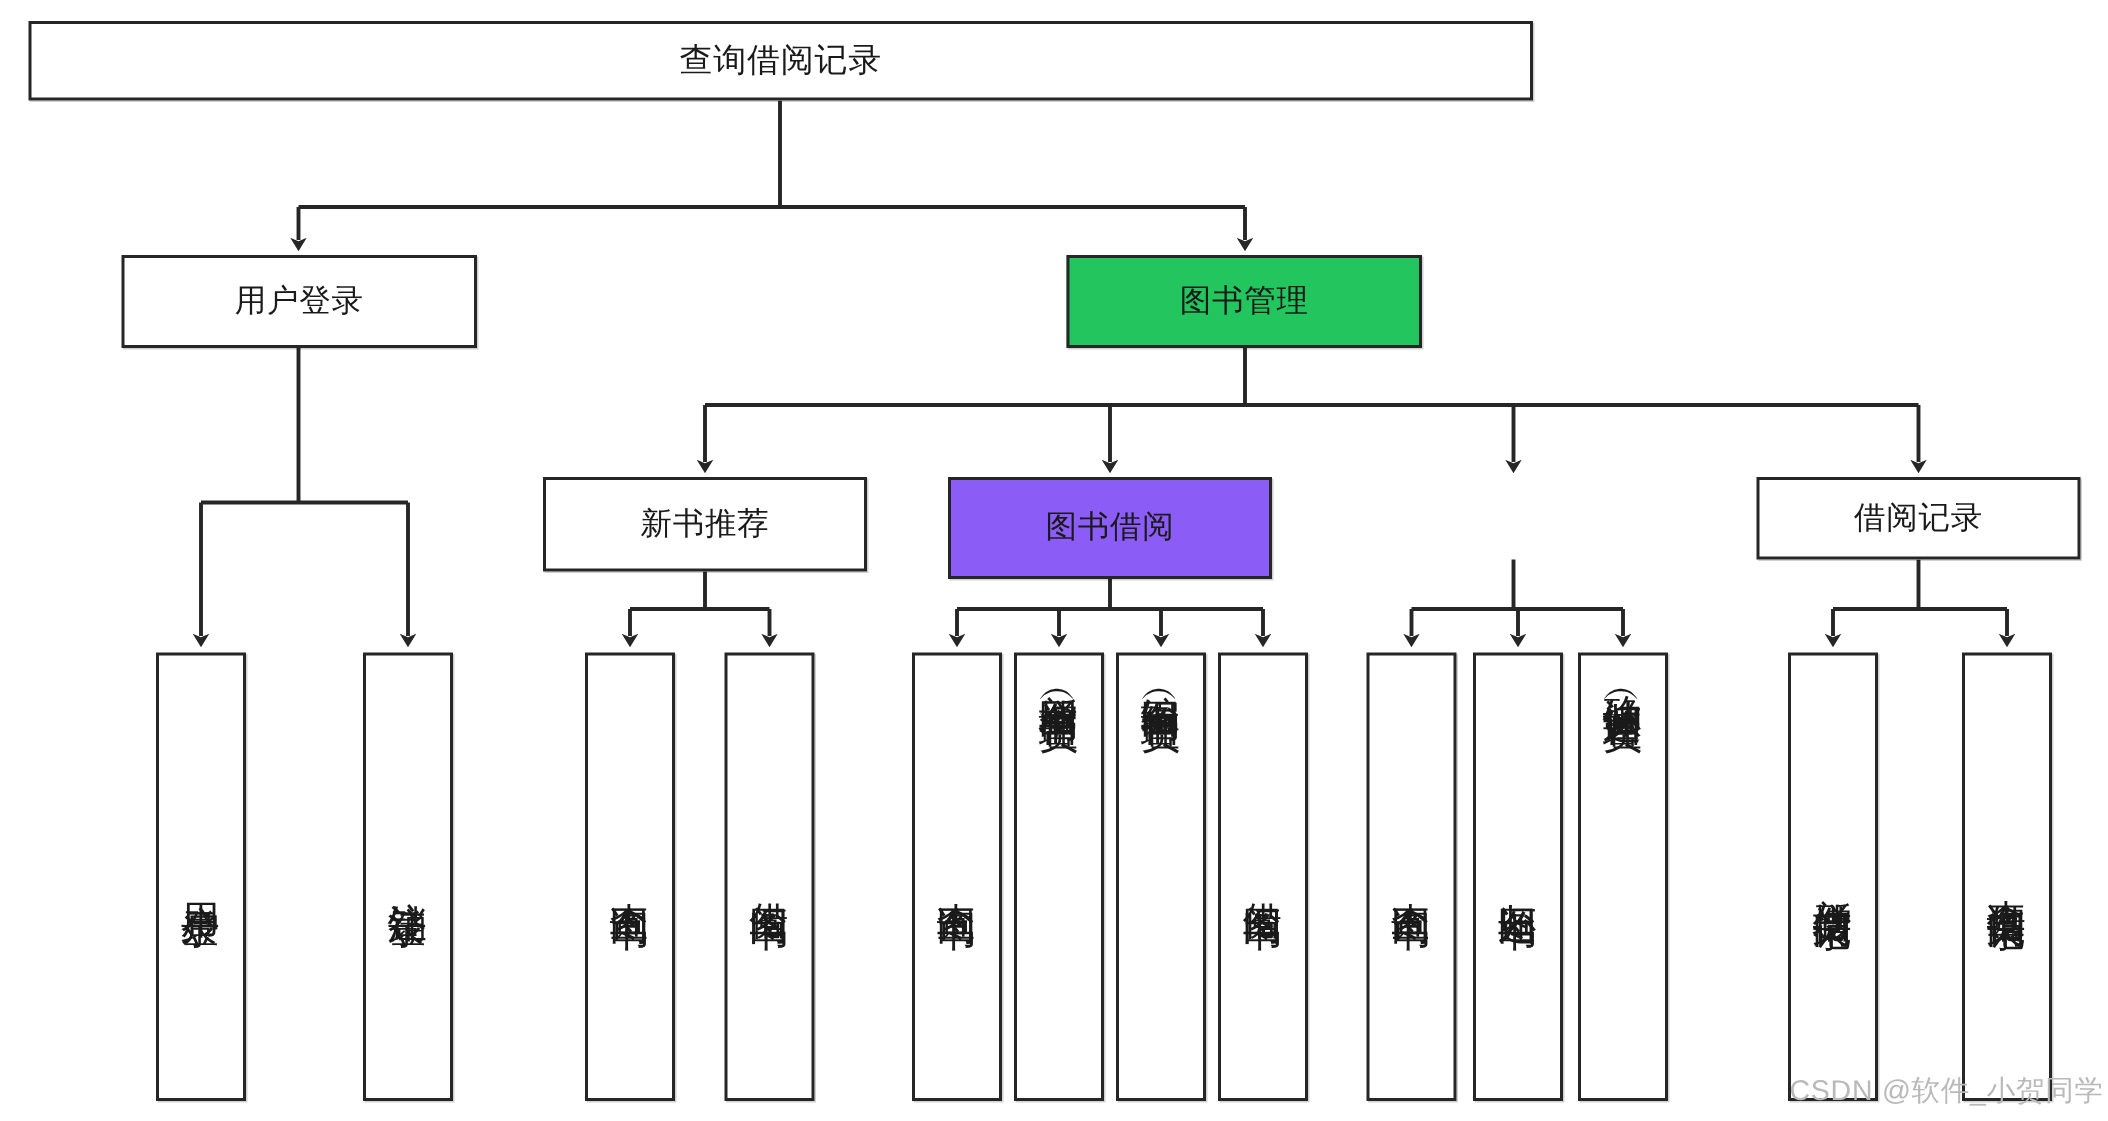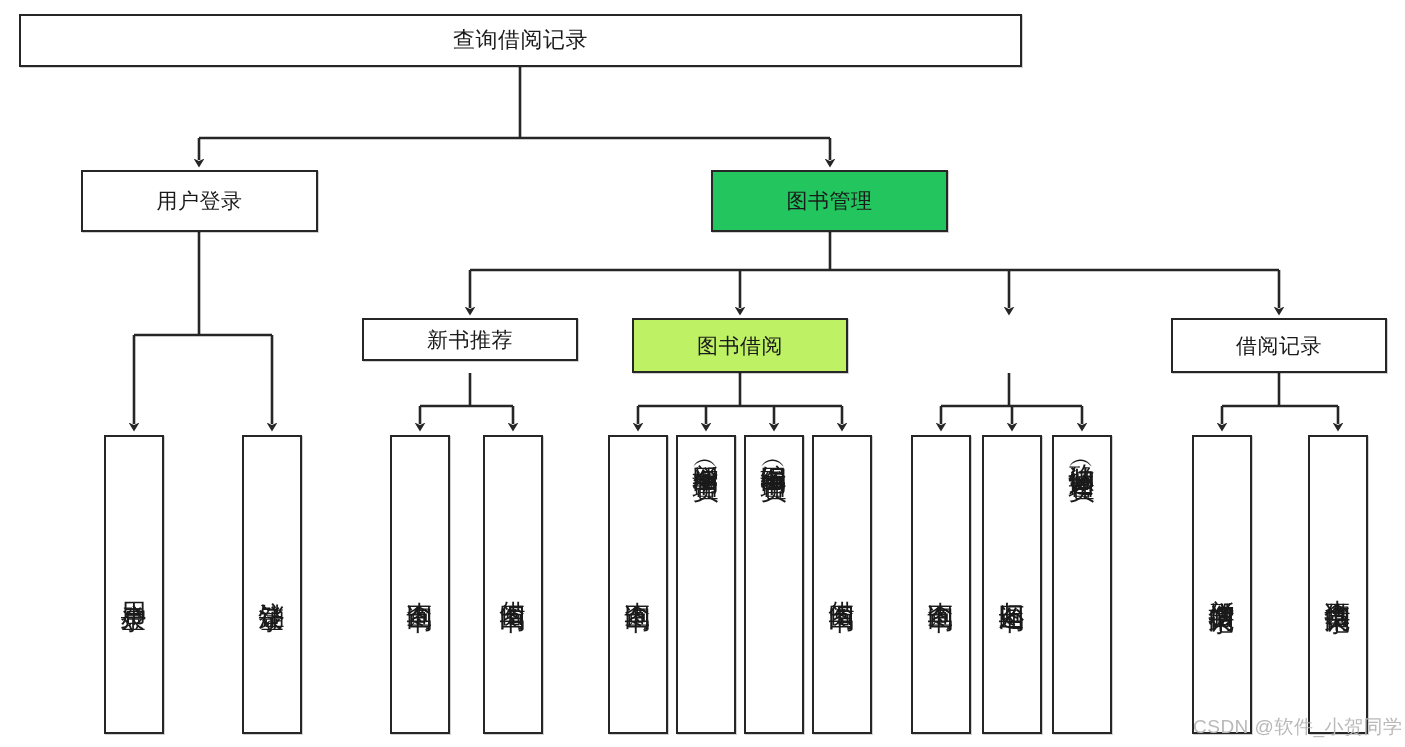--- a/index.html
+++ b/index.html
@@ -134,24 +134,24 @@
     <span class="label">查询借阅记录</span>
   </div>
 
   <div class="node horiz" id="node-l1-0" style="left: 81px; top: 170px; width: 237px; height: 62px; border-color: rgb(38, 38, 38); background: rgb(255, 255, 255); color: rgb(26, 26, 26);">
     <span class="label">用户登录</span>
   </div>
   <div class="node horiz" id="node-l1-1" style="left: 711px; top: 170px; width: 237px; height: 62px; border-color: rgb(38, 38, 38); background: #22c55e; color: rgb(26, 26, 26);">
     <span class="label">图书管理</span>
   </div>
 
-  <div class="node horiz" id="node-l2-0" style="left: 362px; top: 318px; width: 216px; height: 43px; border-color: rgb(38, 38, 38); background: rgb(255, 255, 255); color: rgb(26, 26, 26);">
+  <div class="node horiz" id="node-l2-0" style="left: 362px; top: 318px; width: 216px; height: 63px; border-color: rgb(38, 38, 38); background: rgb(255, 255, 255); color: rgb(26, 26, 26);">
     <span class="label">新书推荐</span>
   </div>
-  <div class="node horiz" id="node-l2-1" style="left: 632px; top: 318px; width: 216px; height: 55px; border-color: rgb(38, 38, 38); background: #bef264; color: rgb(26, 26, 26);">
+  <div class="node horiz" id="node-l2-1" style="left: 632px; top: 318px; width: 216px; height: 68px; border-color: rgb(38, 38, 38); background: #8b5cf6; color: rgb(26, 26, 26);">
     <span class="label">图书借阅</span>
   </div>
   <div class="node horiz" id="node-l2-3" style="left: 1171px; top: 318px; width: 216px; height: 55px; border-color: rgb(38, 38, 38); background: rgb(255, 255, 255); color: rgb(26, 26, 26); align-items: center;">
     <span class="label">借阅记录</span>
   </div>
 
   <div class="node vert centered" id="node-leaf-0" style="left: 104px; top: 435px; width: 60px; height: 299px; border-color: rgb(38, 38, 38); background: rgb(255, 255, 255); color: rgb(26, 26, 26);">
     <span class="label">用户登录</span>
   </div>
   <div class="node vert centered" id="node-leaf-1" style="left: 242px; top: 435px; width: 60px; height: 299px; border-color: rgb(38, 38, 38); background: rgb(255, 255, 255); color: rgb(26, 26, 26);">

